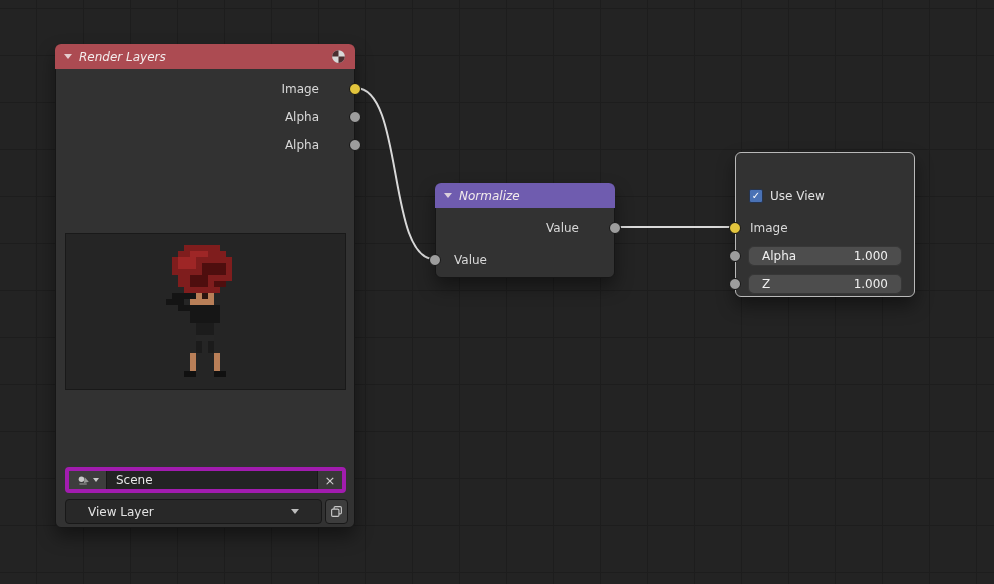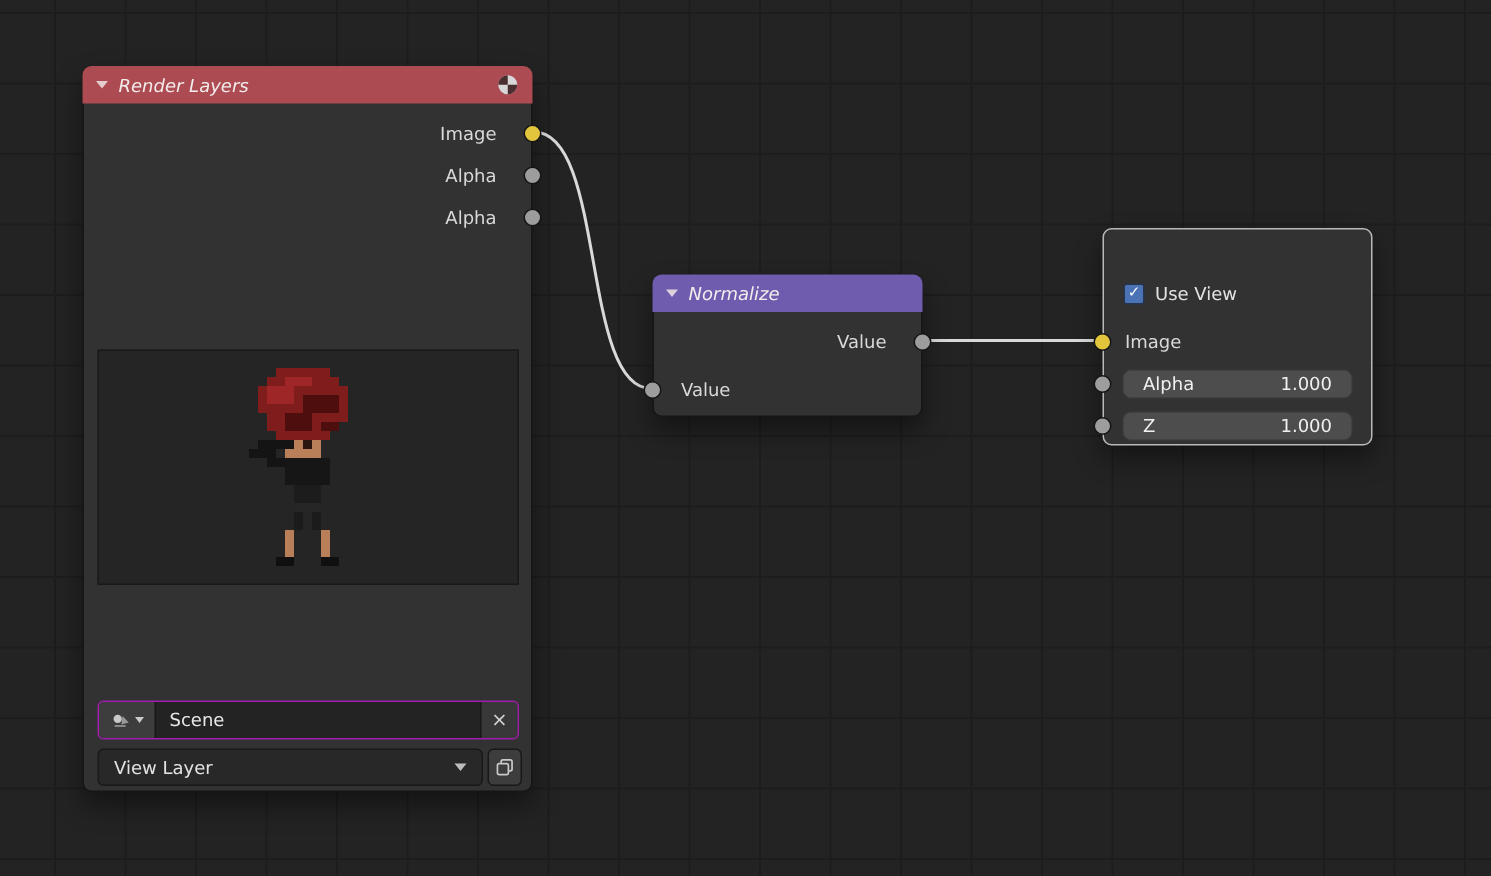--- a/index.html
+++ b/index.html
@@ -40,21 +40,21 @@
   .tri {
     width: 0; height: 0;
     border-left: 4px solid transparent;
     border-right: 4px solid transparent;
     border-top: 5px solid rgba(238,228,228,.85);
     flex: none;
   }
   .hicon { margin-left: auto; display: flex; }
 
   .row {
-    position: absolute; left: 0; right: 4px; height: 20px;
+    position: absolute; left: 0; right: 16px; height: 20px;
     display: flex; align-items: center;
     font-size: 12px; color: #d9d9d9;
   }
   .row.out { justify-content: flex-end; padding-right: 19px; }
   .row.in  { justify-content: flex-start; padding-left: 18px; }
 
   .socket {
     position: absolute; width: 12px; height: 12px;
     border-radius: 50%;
     border: 1px solid #151515;
@@ -67,21 +67,21 @@
     position: absolute; left: 9px; top: 188px;
     width: 281px; height: 157px;
     background: #252525;
     border: 1px solid #191919;
   }
 
   .id-widget {
     position: absolute; left: 9px; top: 422px;
     width: 281px; height: 26px;
     display: flex;
-    border: 1px solid #a21caf;
+    border: 4px solid #a21caf;
     border-radius: 4px; overflow: hidden;
   }
   .id-icon-btn {
     width: 38px; background: #3d3d3d;
     display: flex; align-items: center; justify-content: center; gap: 3px;
     border-right: 1px solid #181818;
     cursor: pointer;
   }
   .id-text {
     flex: 1; background: #232323; color: #e8e8e8;
@@ -100,21 +100,21 @@
     border-right: 3px solid transparent;
     border-top: 4px solid #c9c9c9;
   }
 
   .vl-select {
     position: absolute; left: 9px; top: 454px;
     width: 257px; height: 25px;
     background: #282828;
     border: 1px solid #181818; border-radius: 4px;
     display: flex; align-items: center; justify-content: space-between;
-    padding: 0 10px; font-size: 12px; color: #e3e3e3;
+    padding: 0 22px; font-size: 12px; color: #e3e3e3;
     cursor: pointer;
   }
   .chev {
     width: 0; height: 0;
     border-left: 4px solid transparent;
     border-right: 4px solid transparent;
     border-top: 5px solid #bdbdbd;
   }
   .vl-new-btn {
     position: absolute; left: 269px; top: 454px;

